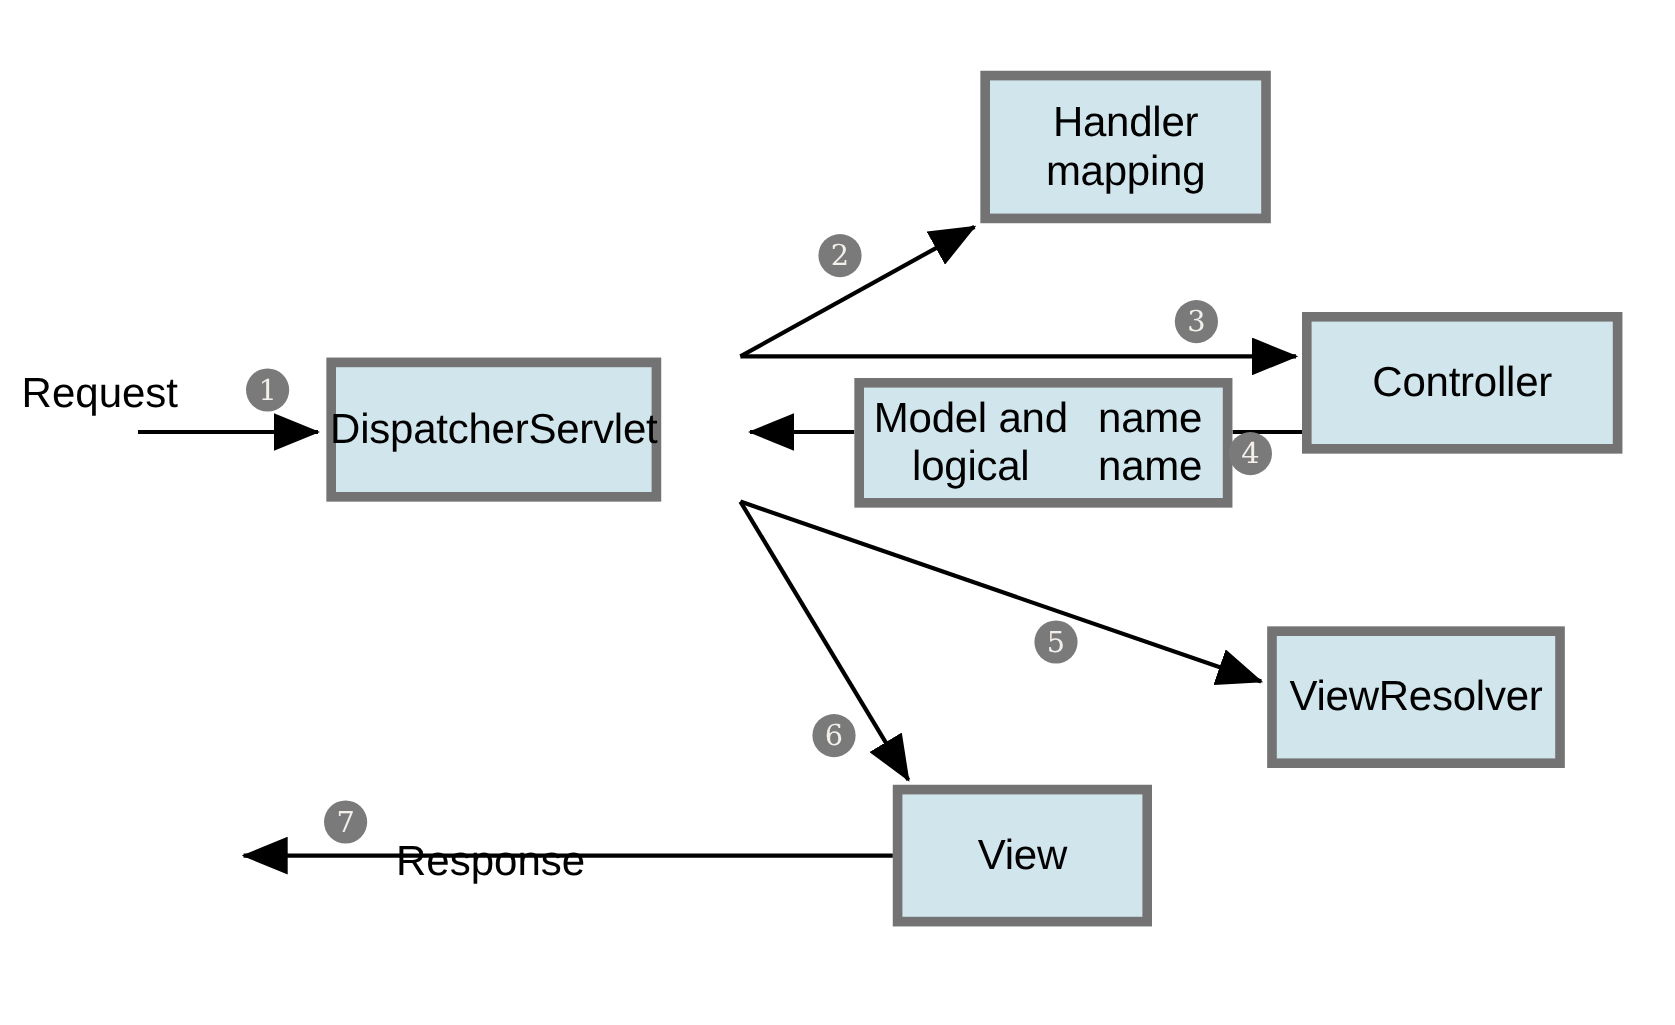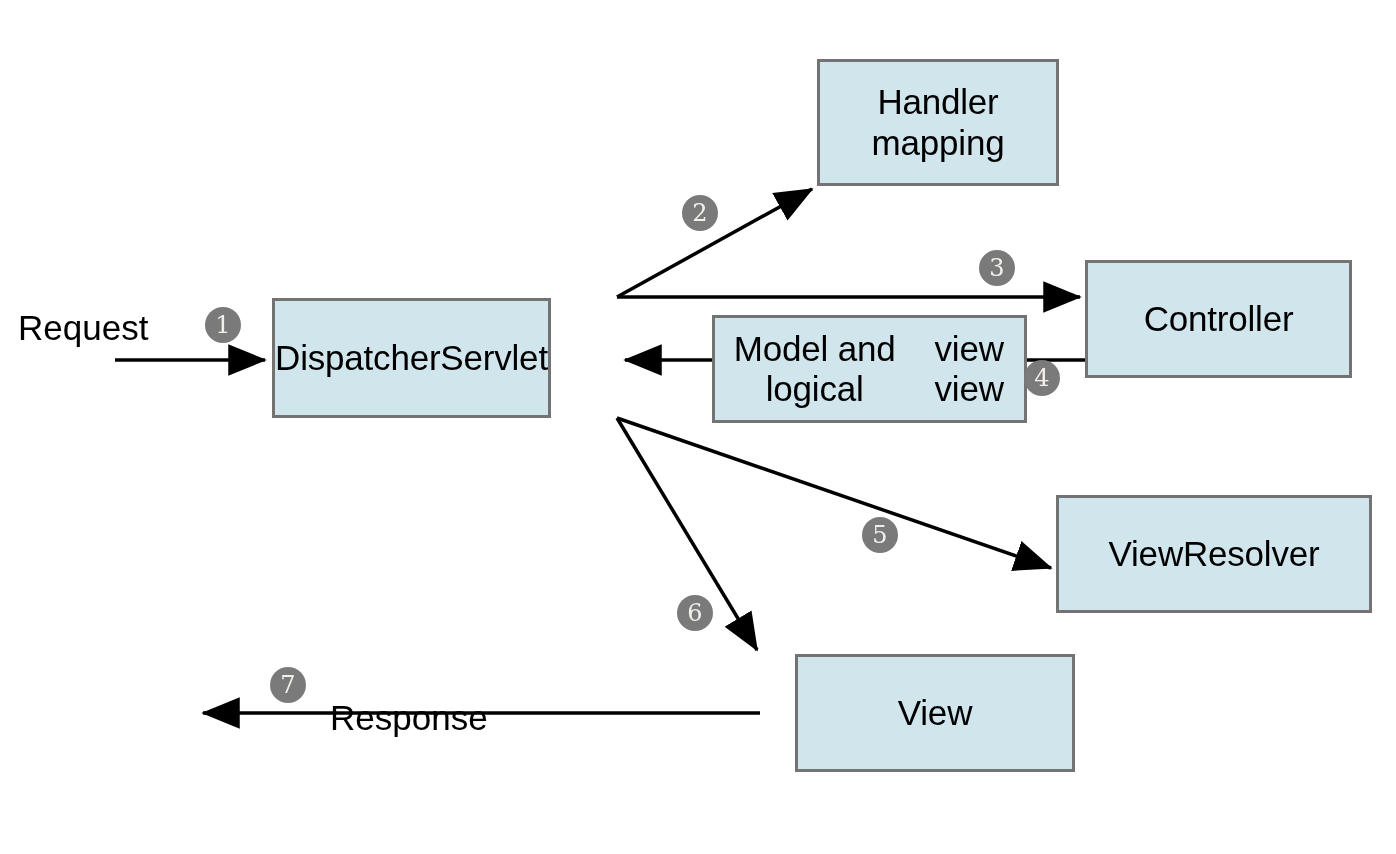--- a/index.html
+++ b/index.html
@@ -20,21 +20,21 @@
     left: 0;
     top: 0;
     width: 1396px;
     height: 854px;
     pointer-events: none;
   }
   .node {
     position: absolute;
     box-sizing: border-box;
     background: #d0e5ec;
-    border: 3px solid #737373;
+    border: 8px solid #737373;
     display: flex;
     align-items: center;
     justify-content: center;
     text-align: center;
     color: #000000;
     font-size: 35px;
     line-height: 1.15;
     letter-spacing: -0.2px;
     z-index: 3;
   }
@@ -109,28 +109,28 @@
     <span>Handler</span>
     <span>mapping</span>
   </div>
 
   <div class="node" style="left:1085px; top:260px; width:267px; height:118px;">
     <span>Controller</span>
   </div>
 
   <div class="node" style="left:712px; top:315px; width:315px; height:108px; flex-direction:row; z-index:5;">
     <span>Model and logical</span>
-    <span>view view</span>
+    <span>name name</span>
   </div>
 
-  <div class="node" style="left:1056px; top:495px; width:316px; height:118px;">
+  <div class="node" style="left:1056px; top:522px; width:248px; height:118px;">
     <span>ViewResolver</span>
   </div>
 
-  <div class="node" style="left:795px; top:654px; width:280px; height:118px;">
+  <div class="node" style="left:744px; top:654px; width:216px; height:118px;">
     <span>View</span>
   </div>
 
   <div class="plain-label" style="left:18px; top:308px;">Request</div>
 
   <div class="plain-label" style="left:330px; top:698px;">Response</div>
 
   <div class="badge" style="left:205px; top:307px;">1</div>
   <div class="badge" style="left:682px; top:195px;">2</div>
   <div class="badge" style="left:979px; top:250px;">3</div>

